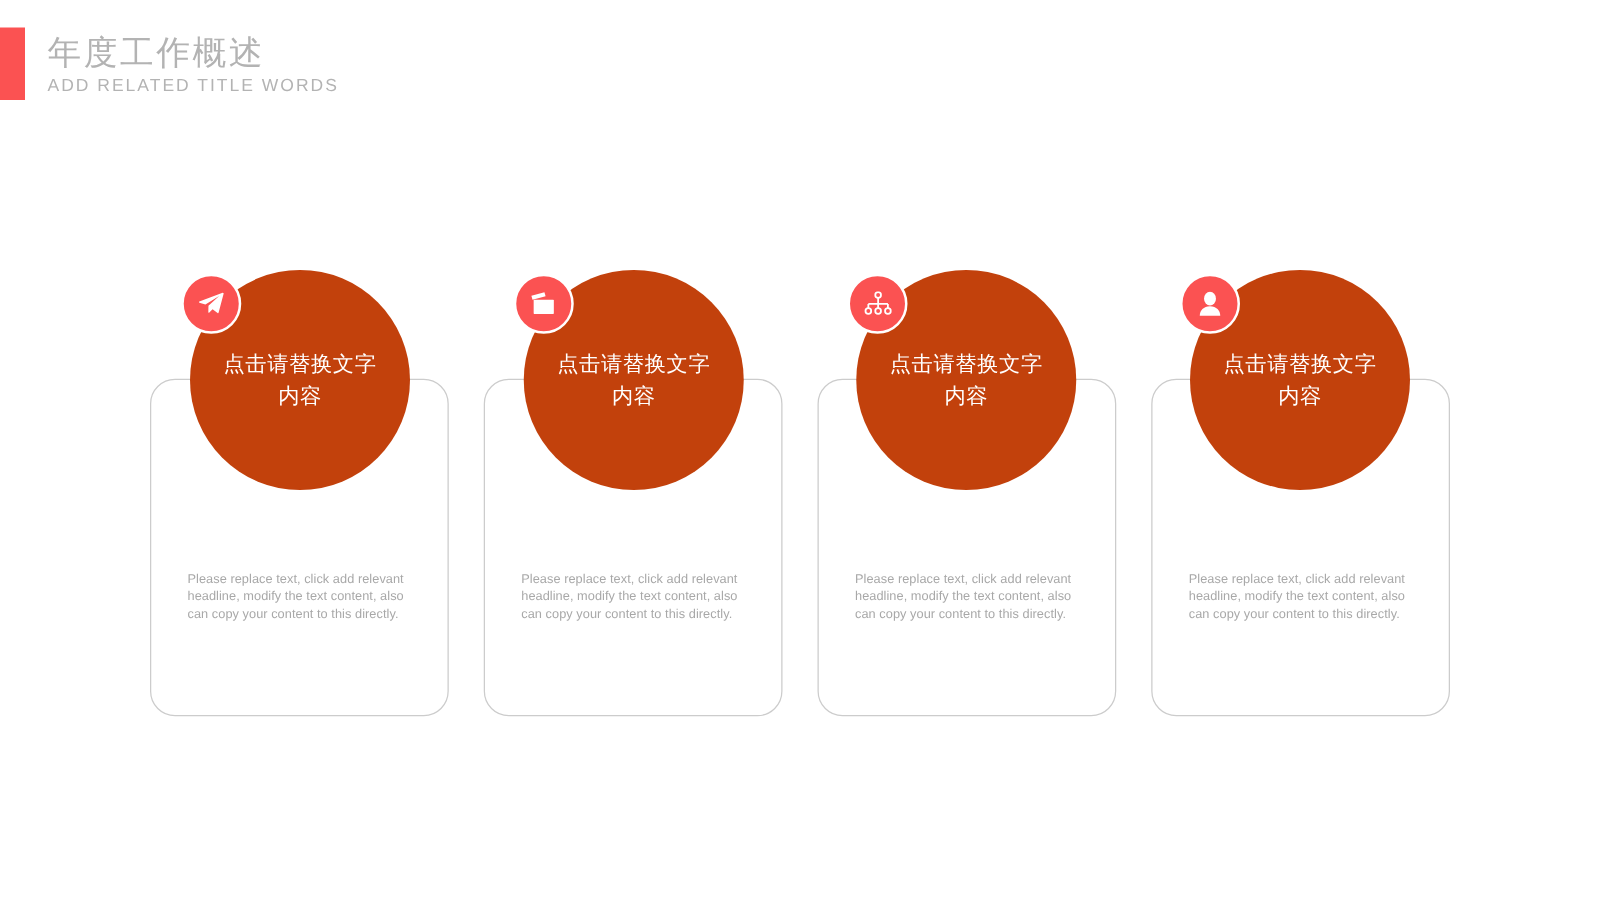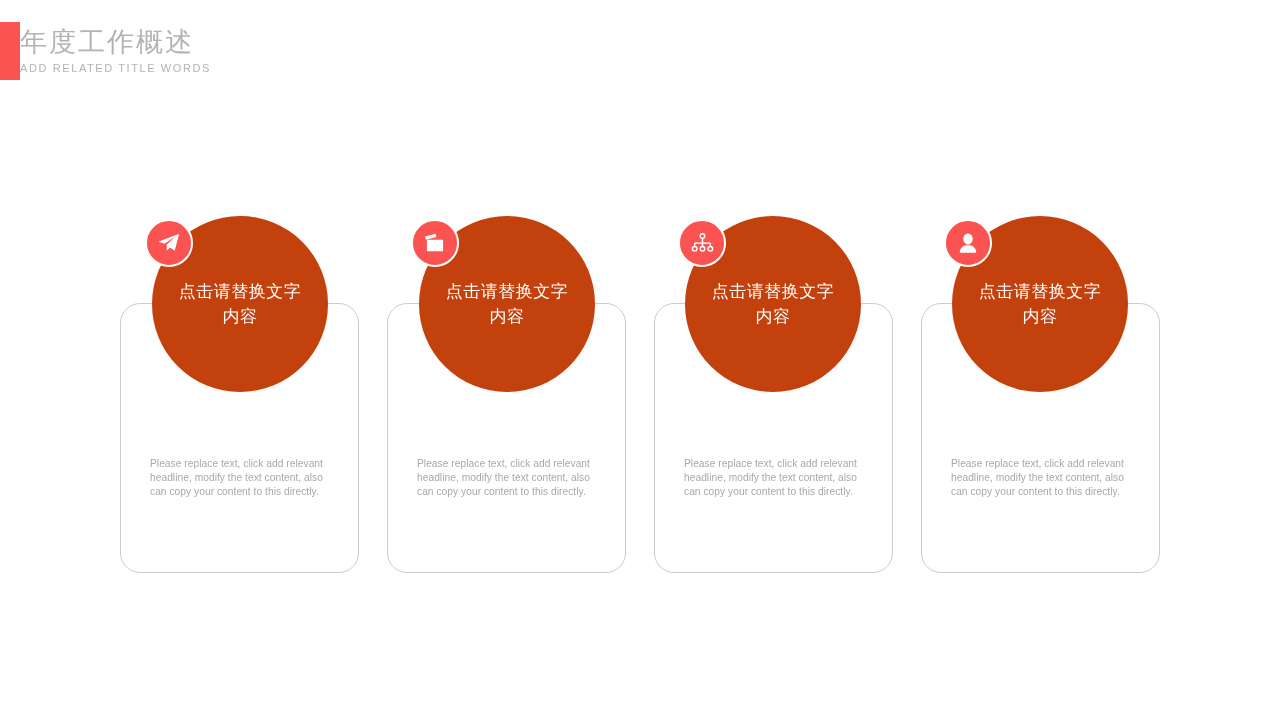--- a/index.html
+++ b/index.html
@@ -24,35 +24,36 @@
     height: 58px;
     display: flex;
     align-items: stretch;
   }
   .header-accent-bar {
     width: 20px;
     background: #fb5252;
     flex: 0 0 20px;
   }
   .header-text {
+    padding-left: 18px;
     display: flex;
     flex-direction: column;
     justify-content: center;
   }
   .header-title {
     font-family: "Liberation Serif", "DejaVu Serif", serif;
     font-size: 27px;
     line-height: 34px;
     color: #b3b3b3;
     letter-spacing: 2px;
     white-space: nowrap;
   }
   .header-subtitle {
     font-family: "Liberation Sans", sans-serif;
-    font-size: 11px;
+    font-size: 14px;
     line-height: 18px;
     color: #b3b3b3;
     letter-spacing: 1.6px;
     white-space: nowrap;
   }
 
   
   .cards-row {
     position: absolute;
     left: 120px;

